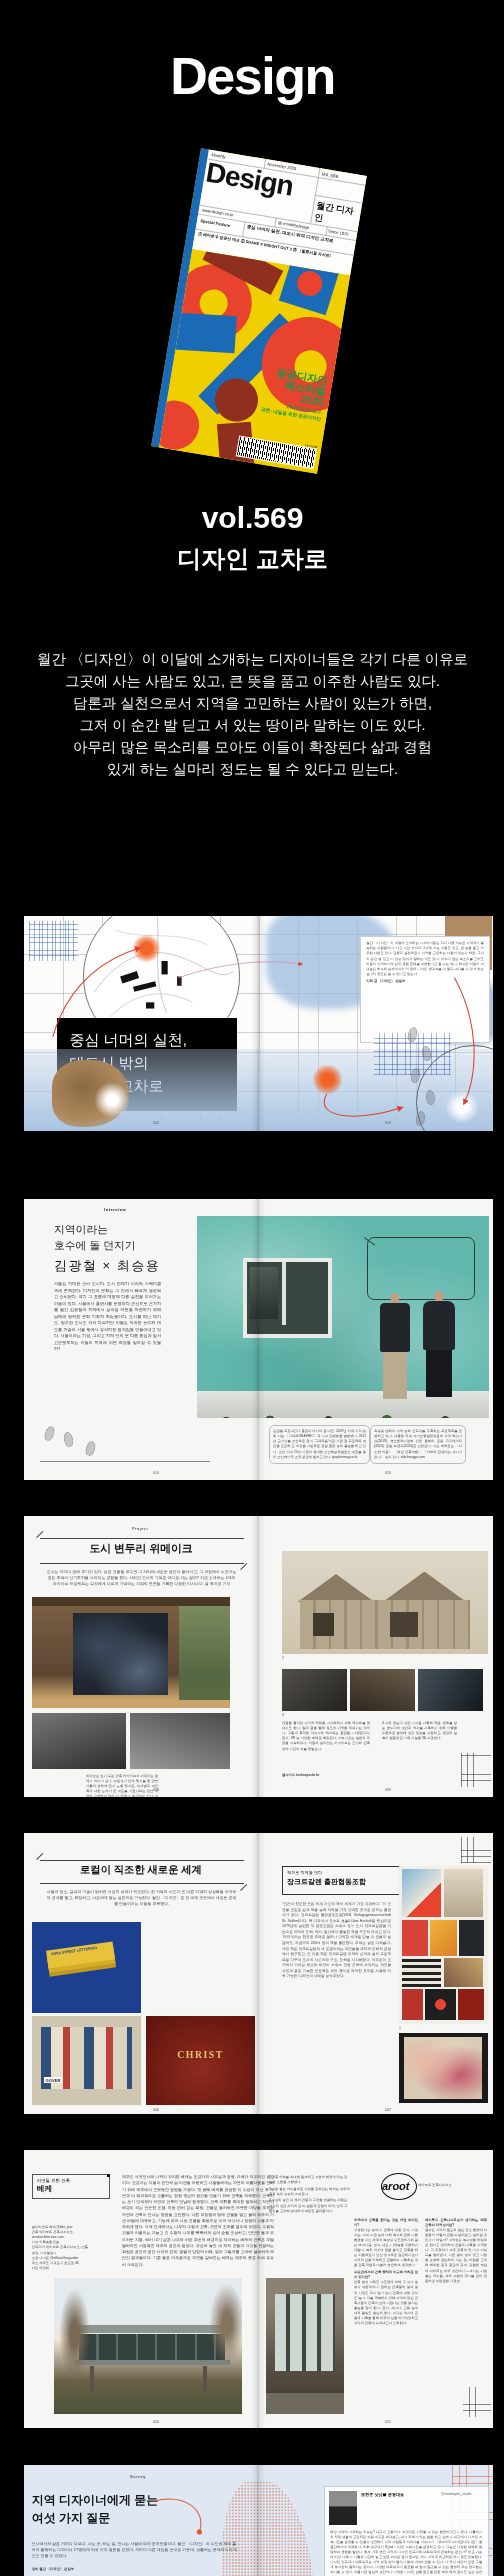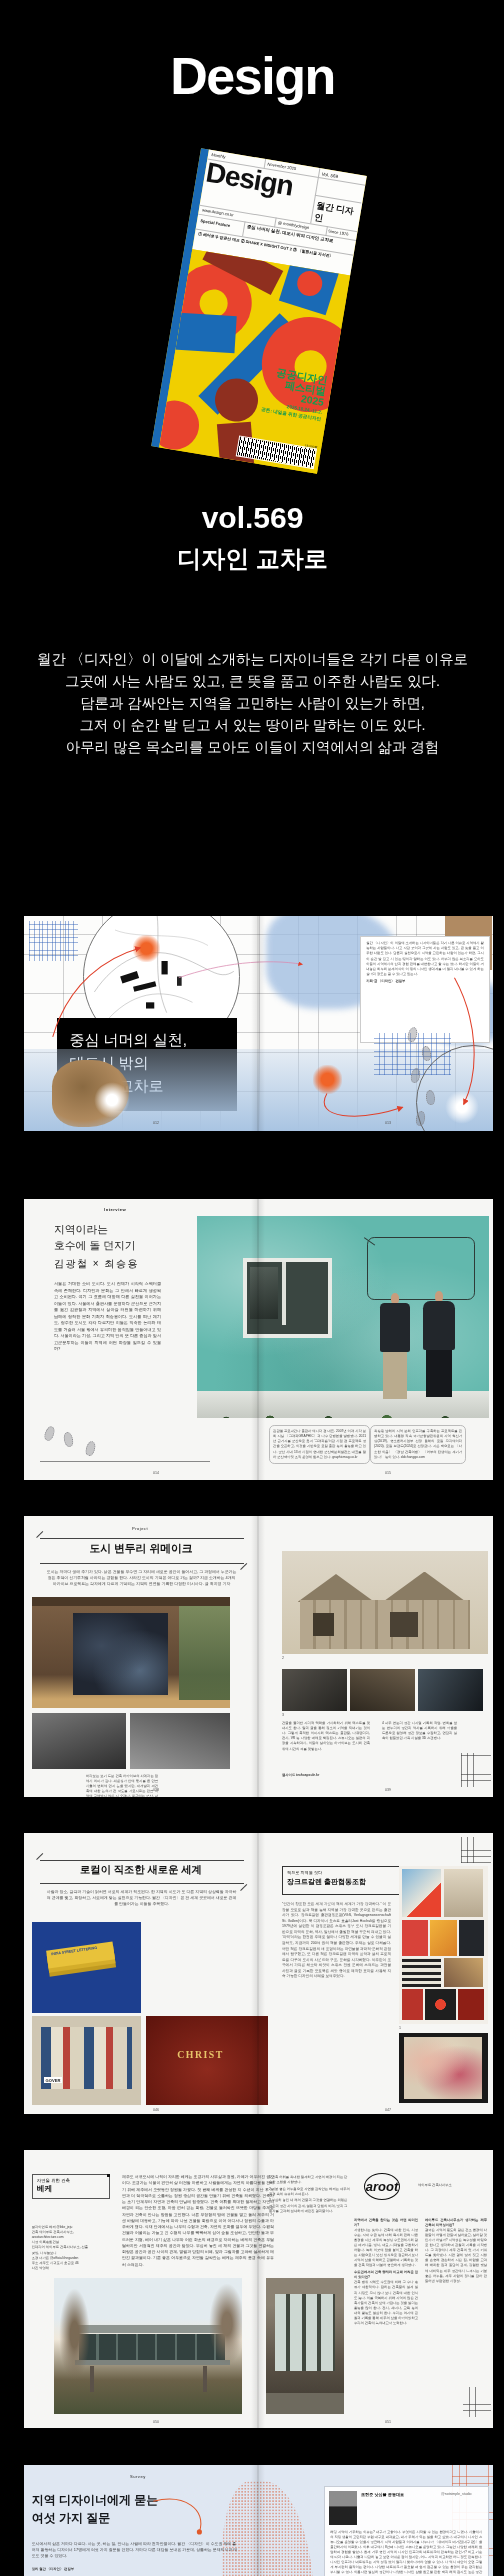--- a/index.html
+++ b/index.html
@@ -110,23 +110,24 @@
     </div>
   </div>
 
   <div class="a ctr vol">vol.569</div>
   <div class="a ctr headline">
       <div>디자인 교차로</div>
   </div>
   <div class="a ctr intro-par">
     <div>월간 〈디자인〉이 이달에 소개하는 디자이너들은 각기 다른 이유로</div>
       <div>그곳에 사는 사람도 있고, 큰 뜻을 품고 이주한 사람도 있다.</div>
-    <div>담론과 감싸안는 지역을 고민하는 사람이 있는가 하면,</div>
+    <div>담론과 실천으로서 지역을 고민하는 사람이 있는가 하면,</div>
       <div>그저 이 순간 발 딛고 서 있는 땅이라 말하는 이도 있다.</div>
-      <div>아무리 많은 목소리를 모아도 이들이 지역에서의 삶과 경험</div>
+      <div>아무리 많은 목소리를 모아도 이들이 확장된다 삶과 경험</div>
+      <div>있게 하는 실마리 정도는 될 수 있다고 믿는다.</div>
   </div>
 
   <div class="a spread gridbg" style="top:916px;height:215px;">
     <div class="a bluehatch" style="left:5.2px;top:5.2px;width:49px;height:40px;"></div>
     <div class="a lbl" style="left:106px;top:6.2px;font-weight:400;">Special Feature</div>
     <div class="a" style="left:59px;top:-18px;width:155px;height:155px;border:0.5px solid #777;border-radius:50%;background:#fff;overflow:hidden;">
       <svg width="155" height="155" viewBox="0 0 300 300">
         <path d="M20,180 C60,120 120,90 180,110 S260,160 290,140" stroke="#999" fill="none"></path>
         <path d="M40,240 C90,180 150,170 210,200" stroke="#aaa" fill="none"></path>
         <path d="M140,20 C150,80 130,150 160,220" stroke="#999" fill="none"></path>
@@ -181,21 +182,21 @@
     <div class="a pnum" style="left:129px;top:205px;">012</div>
     <div class="a pnum" style="left:361px;top:205px;">013</div>
   </div>
 
   <div class="a spread" style="top:1199px;height:281px;">
     <div class="a lbl" style="left:80px;top:8.2px;">Interview</div>
     <div class="a" style="left:30px;top:23px;font-size:10.8px;line-height:15.5px;color:#1c1c1c;">
       <div>지역이라는</div>
       <div>호수에 돌 던지기</div>
     </div>
-    <div class="a" style="left:30px;top:58px;font-size:10px;letter-spacing:1.5px;color:#111;">김광철 × 최승용</div>
+    <div class="a" style="left:30px;top:58px;font-size:13px;letter-spacing:1.5px;color:#111;">김광철 × 최승용</div>
     <div class="a tiny" style="left:30px;top:82px;width:107px;height:129px;">서울은 거대한 소비 도시다. 도시 전체가 시각적 스펙터클 속에 존재한다. 디자인과 문화는 그 안에서 빠르게 생성되고 소비된다. 여기 그 흐름에 대항해 다른 실천을 이어가는 이들이 있다. 서울에서 출판사를 운영하다 군산으로 근거지를 옮긴 김광철과 지역에서 살아갈 터전을 마련하기 위해 남해에 정착한 문화 기획자 최승용이다. 도시를 떠난 계기도, 정주한 도시도 각각 다르지만 이들은 익숙한 논리와 태도를 거슬러 서울 밖에서 유의미한 움직임을 만들어내고 있다. 서울이라는 기성, 그리고 지역 안의 또 다른 중심과 맞서 고군분투하는 이들이 지역에 어떤 파장을 일으킬 수 있을까?</div>
     <div class="photo" style="left:173px;top:17px;width:292px;height:202px;background:#62b8ad;">
       <div class="a" style="left:0;top:0;width:292px;height:202px;background:
         radial-gradient(ellipse at 20% 30%,rgba(255,255,255,.35),transparent 40%),
         radial-gradient(ellipse at 70% 60%,rgba(255,255,255,.25),transparent 45%),
         radial-gradient(ellipse at 45% 80%,rgba(40,120,110,.3),transparent 50%);"></div>
       <div class="a" style="left:46px;top:42px;width:81px;height:72px;background:#3a4641;border:4.6px solid #e9ebe6;">
         <div class="a" style="left:35px;top:0;width:4.1px;height:63px;background:#dfe2dc;"></div>
         <div class="a" style="left:3.1px;top:5.2px;width:28px;height:52px;background:linear-gradient(160deg,#55605a,#262e2a);"></div>
       </div>
@@ -277,21 +278,21 @@
     <div class="a micro" style="left:21.6px;top:56px;width:192px;text-align:center;font-size:3.9px;">사람과 장소, 감각과 기술이 얽히면 서로의 세계가 직조된다. 한 지역의 시도가 또 다른 지역의 상상력을 자극하며 관계를 맺고, 확장하고, 서로에게 닿는 실천으로 기능한다. 월간 〈디자인〉은 전 세계 곳곳에서 새로운 관계를 만들어가는 이들을 주목했다.</div>
     <div class="photo" style="left:7.7px;top:89px;width:109px;height:91px;background:#1d3f8f;">
       <div class="a" style="left:15.5px;top:24px;width:67px;height:17.5px;background:#e8c23a;transform:rotate(-8deg);box-shadow:0 4.1px 0 #d4ad2a,0 8.2px 0 #c09a20;"></div>
       <div class="a" style="left:19.6px;top:26px;width:61px;font-size:3.6px;font-weight:700;color:#1d3f8f;transform:rotate(-8deg);">INDIA STREET LETTERING</div>
     </div>
     <div class="photo" style="left:7.7px;top:183px;width:109px;height:89px;background:#cfc6b2;">
       <div class="a" style="left:9.3px;top:11.3px;width:91px;height:62px;background:
         repeating-linear-gradient(90deg,#30507c 0 10.3px,#e7e0cf 10.3px 21.6px,#b8433a 21.6px 29px,#dbd3be 29px 43px);"></div>
       <div class="a" style="left:12.4px;top:61px;font-size:4.1px;font-weight:700;color:#222;background:#fff;padding:0.5px 1.5px;">GOVER</div>
     </div>
-    <div class="photo" style="left:122px;top:183px;width:109px;height:89px;background:radial-gradient(ellipse at 50% 60%,#8e2a1d,#5c130c);padding-left:13px;">
+    <div class="photo" style="left:122px;top:183px;width:109px;height:89px;background:radial-gradient(ellipse at 50% 60%,#8e2a1d,#5c130c);">
       <div class="a serif" style="left:0;top:33px;width:109px;text-align:center;font-size:9.8px;font-weight:700;color:#e8c56a;letter-spacing:1.5px;">CHRIST</div>
     </div>
     <div class="a" style="left:258px;top:33px;width:125px;height:29px;border:0.5px solid #333;padding:3.1px 4.1px;box-sizing:border-box;">
       <div style="font-size:4.1px;">책으로 지역을 짓다</div>
       <div style="font-size:7px;font-weight:700;margin-top:1.5px;">장크트갈렌 출판협동조합</div>
     </div>
     <div class="a micro" style="left:258px;top:69px;width:109px;height:201px;font-size:3.6px;">“인간이 창조한 모든 세계 가운데 책의 세계가 가장 강력하다.” 이 문장을 모토로 삶과 책을 통해 지역을 가장 강력한 곳으로 만드는 출판사가 있다. 장크트갈렌 출판협동조합(VGS, Verlagsgenossenschaft St. Gallen)이다. 북 디자이너 요스트 호훌리Jost Hochuli를 중심으로 1979년에 설립한 이 협동조합은 스위스 동부 도시 장크트갈렌을 기반으로 지역의 문화, 역사, 일상에서 출발한 책을 꾸준히 펴내고 있다. '지역'이라는 한정된 주제로 얼마나 다양한 세계를 만들 수 있을지 실험하듯, 지금까지 200여 권의 책을 출판했다. 주제는 실로 다채롭다. 어떤 책은 장크트갈렌의 새 조형이라는 자연물을 과학적·문화적 관점에서 탐구했고, 또 다른 책은 장크트갈렌 지역의 음악과 설치 프로젝트를 다루며 도시의 사운드와 구조, 문화를 시각화했다. 이주민이 조국에서 가져온 채소와 씨앗이 스위스 정원 문화에 스며드는 과정을 사진과 글로 기록한 포토북은 씨앗 종이로 제작한 표지를 사용해 지속 가능한 디자인의 사례를 보여주었다.</div>
     <div class="photo" style="left:375px;top:33px;width:89px;height:158px;background:#f2efe9;">
       <div class="a" style="left:3.1px;top:3.1px;width:39px;height:48px;background:linear-gradient(135deg,#7fb4d8,#e9e6da 60%,#e8432e 61%);"></div>
       <div class="a" style="left:45px;top:3.1px;width:39px;height:48px;background:linear-gradient(180deg,#e0d6c2,#b5a78e);"></div>
@@ -341,21 +342,21 @@
       <div class="a" style="left:5.2px;top:10.3px;width:31px;height:93px;background:radial-gradient(ellipse,#7a6a55 20%,transparent 70%);"></div>
       <div class="a" style="left:155px;top:5.2px;width:36px;height:82px;background:radial-gradient(ellipse,#857460 20%,transparent 70%);"></div>
     </div>
     <div class="a pnum" style="left:129px;top:270px;">050</div>
     <div class="a pnum" style="left:361px;top:270px;">051</div>
     <div class="a micro" style="left:245px;top:25px;width:81px;text-align:left;">
       <div>1 건축 어휘를 최대한 절제하고 자연의 배경이 되는 단순한 조형을 지향했다.</div>
       <div style="margin-top:1.5px;">2 기분 좋은 어두움으로 자연을 감싸안는 베케는 제주의 풍경 속에 유유히 스며든다.</div>
       <div style="margin-top:1.5px;">3 무심히 놓인 세 채의 건물과 그것을 연결하는 회랑은 공간과 공간 사이의 관계, 열림과 닫힘의 비례, 빛과 그림자를 고려해 섬세하게 매만진 결과물이다.</div>
     </div>
-    <div class="a" style="left:340px;top:23px;width:34px;height:25px;border:0.8px solid #111;border-radius:50%;text-align:center;line-height:25px;font-size:13px;font-weight:700;font-style:italic;">aroot</div>
+    <div class="a" style="left:357px;top:23px;width:34px;height:25px;border:0.8px solid #111;border-radius:50%;line-height:25px;font-size:11px;font-weight:700;font-style:italic;">aroot</div>
     <div class="a micro" style="left:394px;top:33px;width:46px;text-align:left;">에이루트 건축사사무소</div>
     <div class="photo" style="left:242px;top:128px;width:78px;height:136px;background:linear-gradient(180deg,#8b8273 0 20%,#5c5348 60%,#3c372e);">
       <div class="a" style="left:9.3px;top:15.5px;width:60px;height:77px;background:repeating-linear-gradient(90deg,#cdd8d2 0 11.3px,#41483f 11.3px 15.5px);"></div>
       <div class="a" style="left:0;bottom:0;width:78px;height:20.6px;background:#6e6musical65;background-color:#6e6a5e;"></div>
     </div>
     <div class="a micro qa" style="left:330px;top:66px;width:64px;height:201px;">
       <b>지역에서 건축을 한다는 것은 어떤 의미인가?</b><span>자생한다는 뜻이다. 건축에 대한 인식, 시공 수준, 자재 수급 등에 더해 육지와 전혀 다른 환경을 지닌 제주의 특성상 수도권에서와 같은 메커니즘, 방식, 재료, 디테일을 구현하기 어렵다. 특히 이곳에 맘을 붙이고 건축을 하는 사람으로서 낯선 방식으로 접근하기보다 지역의 삶을 이해하고 관찰하며 기록하는 것을 건축 작업과 더불어 중요하게 생각했다.</span>
       <b>수도권에서의 건축 행태와 비교해 어려운 점이 있다면?</b><span>건축 행위 자체도 수도권에 비해 그 수나 종류가 제한적이다. 잡히는 건축물의 설계 일과 시장도 크지 않다 보니 건축에 대한 인식도 늦다. 이를 극복하기 위해 지역의 많은 건축가들이 건축이 삶에 가깝다는 것을 알리는 활동을 많이 한다. 전시, 세미나, 교육 등의 대외 활동도 열심히 한다. 우리는 여기에 관찰과 기록을 통해 제주의 삶을 아카이빙하고 우리의 건축에 녹여내고자 노력한다.</span>
     </div>
     <div class="a micro qa" style="left:401px;top:66px;width:62px;height:201px;">

